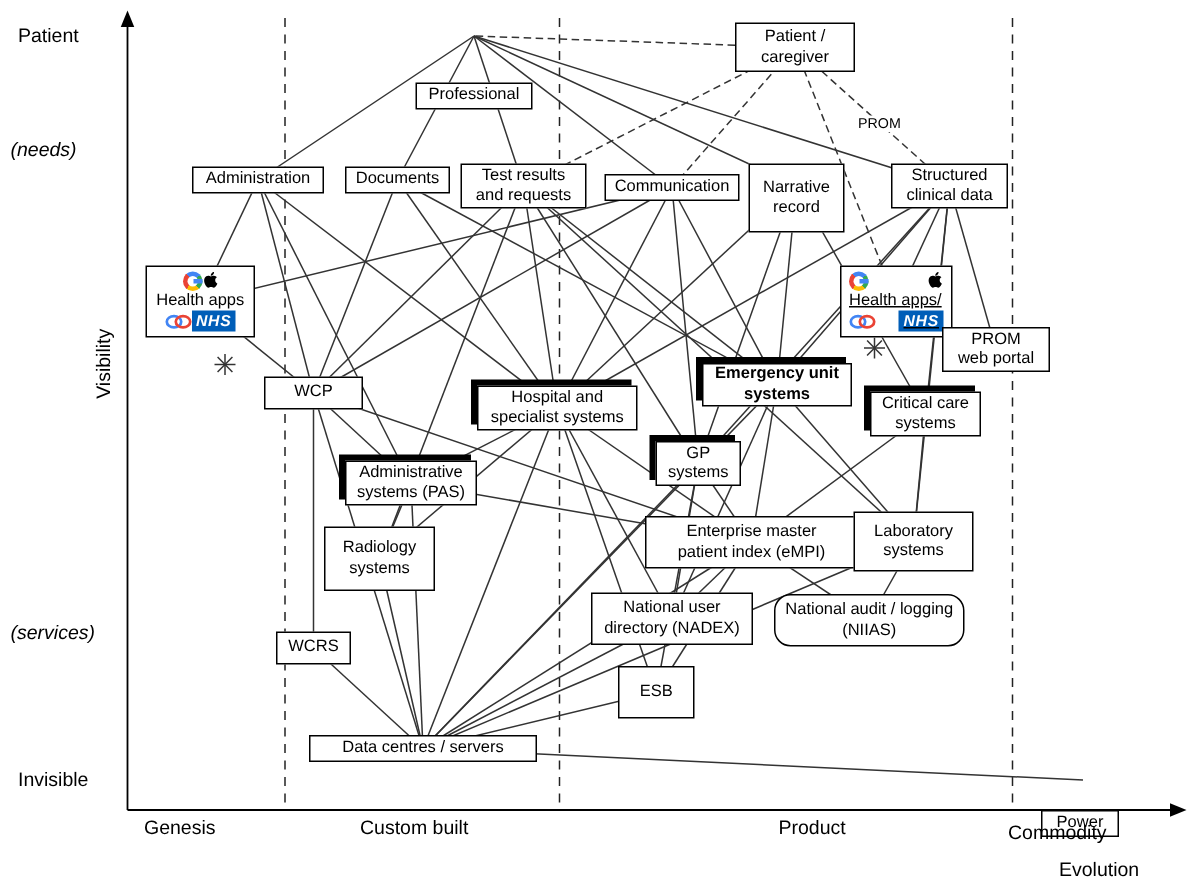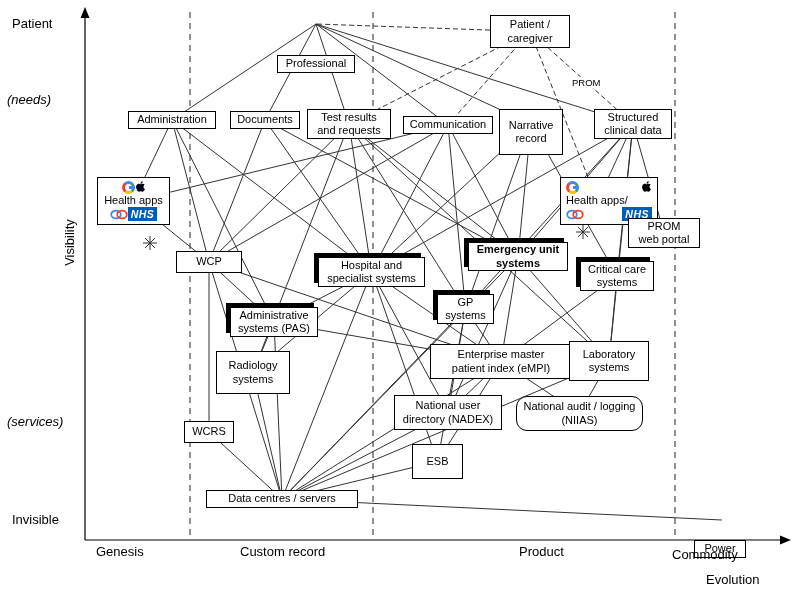--- a/index.html
+++ b/index.html
@@ -145,21 +145,21 @@
       <div class="node" style="left: 499px; top: 109px; width: 64px; height: 46px;">Narrative
 record</div>
       <div class="node" style="left: 594px; top: 109px; width: 78px; height: 30px;">Structured
 clinical data</div>
       <div class="node health-apps" style="left: 97px; top: 177px; width: 73px; height: 48px; align-items: center;"><div class="ha-row"><span class="gicon"></span><svg class="apple" viewBox="0 0 170 200">
             <path fill="#000" d="M150.37 130.25c-2.45 5.66-5.35 10.87-8.71 15.66-4.58 6.53-8.33 11.05-11.22 13.56-4.48 4.12-9.28 6.23-14.42 6.35-3.69 0-8.14-1.05-13.32-3.18-5.2-2.12-9.97-3.17-14.34-3.17-4.58 0-9.49 1.05-14.75 3.17-5.26 2.13-9.5 3.24-12.74 3.35-4.93.21-9.84-1.96-14.75-6.52-3.13-2.73-7.04-7.41-11.73-14.04-5.03-7.08-9.17-15.29-12.41-24.65-3.47-10.11-5.21-19.9-5.21-29.38 0-10.86 2.35-20.22 7.04-28.07 3.69-6.3 8.61-11.27 14.76-14.92s12.79-5.51 19.95-5.63c3.91 0 9.05 1.21 15.43 3.59 6.36 2.39 10.45 3.6 12.24 3.6 1.34 0 5.88-1.42 13.57-4.24 7.27-2.62 13.41-3.7 18.44-3.28 13.63 1.1 23.87 6.47 30.68 16.15-12.19 7.39-18.22 17.73-18.1 31 .11 10.34 3.86 18.94 11.23 25.77 3.34 3.17 7.07 5.62 11.22 7.36-.9 2.61-1.85 5.11-2.86 7.51zM119.11 7.24c0 8.1-2.96 15.67-8.86 22.67-7.12 8.32-15.73 13.13-25.07 12.38a25.22 25.22 0 0 1-.19-3.07c0-7.78 3.39-16.1 9.4-22.91 3-3.45 6.82-6.31 11.45-8.6 4.62-2.25 8.99-3.5 13.1-3.74.12 1.09.17 2.18.17 3.27z"></path>
           </svg></div><div class="ha-label">Health apps</div><div class="ha-row"><svg class="linkicon" viewBox="0 0 18 11">
             <ellipse cx="6" cy="5.5" rx="4.8" ry="3.8" fill="none" stroke="#4285f4" stroke-width="1.8"></ellipse>
             <ellipse cx="12" cy="5.5" rx="4.8" ry="3.8" fill="none" stroke="#ea4335" stroke-width="1.8"></ellipse>
           </svg><span class="nhs">NHS</span></div></div>
-      <div class="node health-apps" style="left: 560px; top: 177px; width: 98px; height: 48px;"><div class="ha-row"><span class="gicon"></span><svg class="apple" viewBox="0 0 170 200">
+      <div class="node health-apps" style="left: 560px; top: 177px; width: 75px; height: 48px; text-decoration: underline;"><div class="ha-row"><span class="gicon"></span><svg class="apple" viewBox="0 0 170 200">
             <path fill="#000" d="M150.37 130.25c-2.45 5.66-5.35 10.87-8.71 15.66-4.58 6.53-8.33 11.05-11.22 13.56-4.48 4.12-9.28 6.23-14.42 6.35-3.69 0-8.14-1.05-13.32-3.18-5.2-2.12-9.97-3.17-14.34-3.17-4.58 0-9.49 1.05-14.75 3.17-5.26 2.13-9.5 3.24-12.74 3.35-4.93.21-9.84-1.96-14.75-6.52-3.13-2.73-7.04-7.41-11.73-14.04-5.03-7.08-9.17-15.29-12.41-24.65-3.47-10.11-5.21-19.9-5.21-29.38 0-10.86 2.35-20.22 7.04-28.07 3.69-6.3 8.61-11.27 14.76-14.92s12.79-5.51 19.95-5.63c3.91 0 9.05 1.21 15.43 3.59 6.36 2.39 10.45 3.6 12.24 3.6 1.34 0 5.88-1.42 13.57-4.24 7.27-2.62 13.41-3.7 18.44-3.28 13.63 1.1 23.87 6.47 30.68 16.15-12.19 7.39-18.22 17.73-18.1 31 .11 10.34 3.86 18.94 11.23 25.77 3.34 3.17 7.07 5.62 11.22 7.36-.9 2.61-1.85 5.11-2.86 7.51zM119.11 7.24c0 8.1-2.96 15.67-8.86 22.67-7.12 8.32-15.73 13.13-25.07 12.38a25.22 25.22 0 0 1-.19-3.07c0-7.78 3.39-16.1 9.4-22.91 3-3.45 6.82-6.31 11.45-8.6 4.62-2.25 8.99-3.5 13.1-3.74.12 1.09.17 2.18.17 3.27z"></path>
           </svg></div><div class="ha-label">Health apps/</div><div class="ha-row"><svg class="linkicon" viewBox="0 0 18 11">
             <ellipse cx="6" cy="5.5" rx="4.8" ry="3.8" fill="none" stroke="#4285f4" stroke-width="1.8"></ellipse>
             <ellipse cx="12" cy="5.5" rx="4.8" ry="3.8" fill="none" stroke="#ea4335" stroke-width="1.8"></ellipse>
           </svg><span class="nhs">NHS</span></div></div>
       <div class="node" style="left: 628px; top: 218px; width: 72px; height: 30px;">PROM
 web portal</div>
       <div class="node" style="left: 176px; top: 251px; width: 66px; height: 22px;">WCP</div>
       <div class="node thick" style="left: 318px; top: 257px; width: 107px; height: 30px;">Hospital and
 specialist systems</div>
@@ -187,19 +187,19 @@
       <div class="node" style="left: 694px; top: 540px; width: 52px; height: 18px; text-align: right;">Power</div>
     </div>
 
   <div class="axis-text" style="left:12px;top:16px">Patient</div>
   <div class="axis-text italic" style="left:7px;top:92px">(needs)</div>
   <div class="axis-text" id="visibility-label">Visibility</div>
   <div class="axis-text italic" style="left:7px;top:414px">(services)</div>
   <div class="axis-text" style="left:12px;top:512px">Invisible</div>
 
   <div class="axis-text" style="left:96px;top:544px">Genesis</div>
-  <div class="axis-text" style="left:240px;top:544px">Custom record</div>
+  <div class="axis-text" style="left:240px;top:544px">Custom built</div>
   <div class="axis-text" style="left:519px;top:544px">Product</div>
   <div class="axis-text" style="left:672px;top:547px">Commodity</div>
   <div class="axis-text" style="left:706px;top:572px">Evolution</div>
 
   <div id="prom-label">PROM</div>
 </div>
 
 </body></html>

